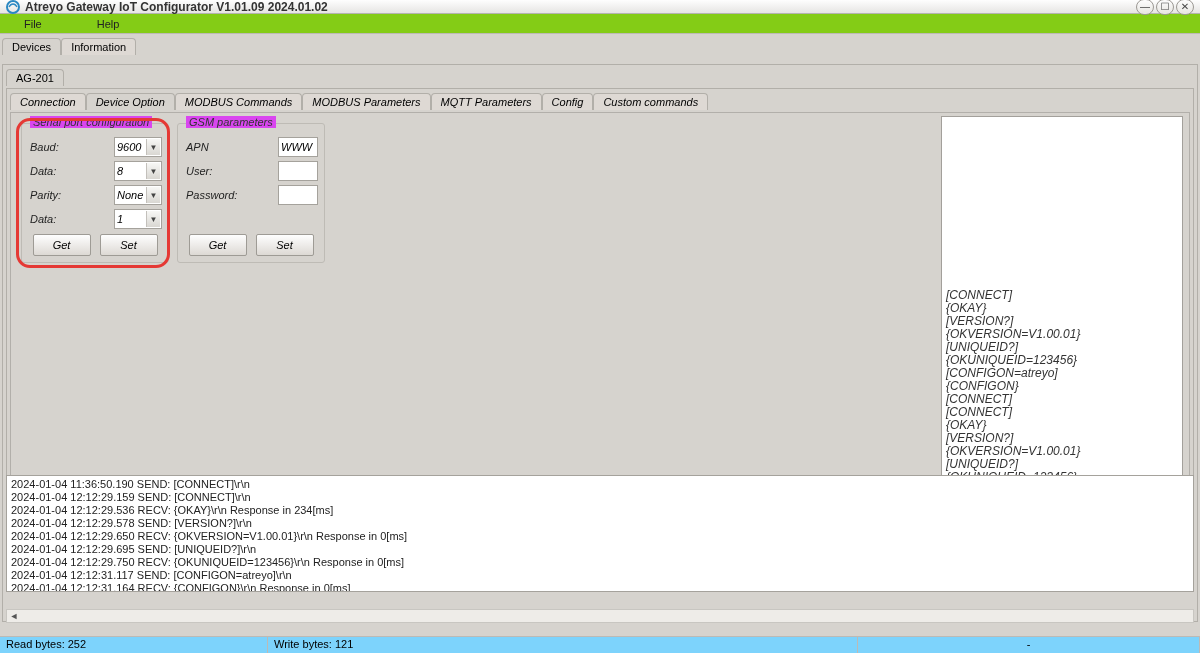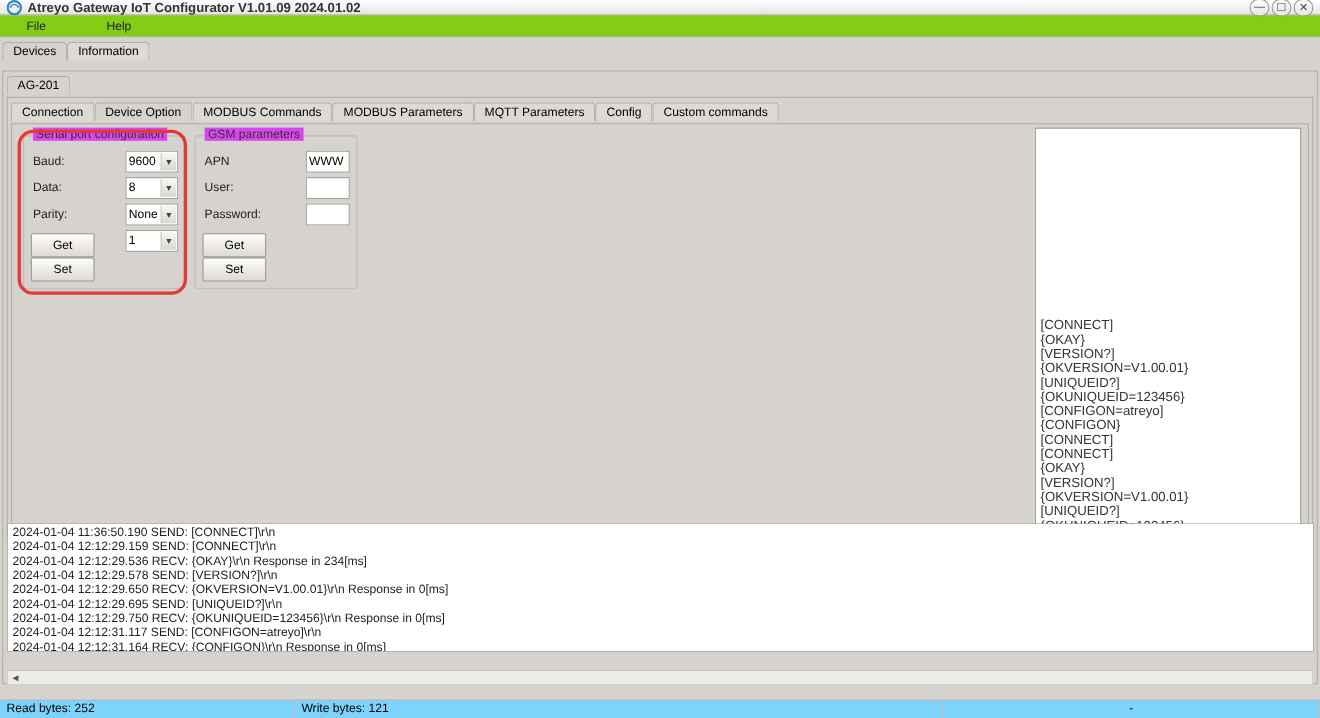--- a/index.html
+++ b/index.html
@@ -20,21 +20,21 @@
   .tabstrip { height:20px; display:flex; align-items:flex-end; background:#d6d3ce; padding-left:2px; position:relative;}
   .tabstrip .tab, .tabstrip2 .tab, .tabstrip3 .tab { font-size:11px; padding:2px 9px 2px 9px; border:1px solid #b2afa9; border-bottom:none; background:#ded9d4; margin-right:0; border-top-left-radius:4px; border-top-right-radius:4px; position:relative; top:1px; cursor:default;}
   .tabstrip .tab.active, .tabstrip2 .tab.active, .tabstrip3 .tab.active { background:#d6d3ce; z-index:2; top:1px;}
   .tabstrip .tab.active::after, .tabstrip2 .tab.active::after, .tabstrip3 .tab.active::after{ content:""; position:absolute; left:0; right:0; bottom:-1px; height:1px; background:#d6d3ce;}
   
   .panel { border:1px solid #b2afa9; background:#d6d3ce; }
   .outer-panel { position:absolute; left:2px; top:64px; right:2px; height:558px;}
   
   
   .tabstrip2 { height:20px; display:flex; align-items:flex-end; padding-left:3px; position:relative;}
-  .inner-panel { position:absolute; left:3px; right:3px; top:23px; height:400px; border:1px solid #b2afa9;}
+  .inner-panel { position:absolute; left:3px; right:3px; top:23px; height:400px; border:1px solid #b2afa9;font-style:italic;}
   
   
   .tabstrip3 { height:20px; display:flex; align-items:flex-end; padding-left:3px; position:relative;}
   .device-panel { position:absolute; left:3px; right:3px; top:23px; bottom:3px; border:1px solid #b2afaa; }
   
   
   .cfg-area { position:absolute; left:0; top:0; width:934px; bottom:0;}
   .right-text { position:absolute; right:3px; top:3px; width:242px; bottom:3px; background:#fff; border:1px solid #a3a09b; font-family:Tahoma; font-size:12px; color:#333; padding:2px 4px; overflow:auto; white-space:pre; line-height:13px;}
   .right-text-wrap { position:absolute; left:942px; right:3px; top:0; bottom:0;}
   .right-text .spacer{ height:170px;}
@@ -48,21 +48,21 @@
   .gb2 { left:166px; top:10px; width:148px; height:140px;}
   
   .row { display:flex; align-items:center; height:22px; margin:2px 6px 0 8px;gap:36px;}
   .row label { font-size:11px; width:48px; color:#222;}
   .row .combo, .row .txt { flex:1; height:20px; border:1px solid #a5a29c; background:#fff; font-size:11px; display:flex; align-items:center; padding:0 2px; position:relative;}
   .row .combo .caret { position:absolute; right:1px; top:1px; bottom:1px; width:14px; background:linear-gradient(#f7f7f5,#d9d7d2); border-left:1px solid #c3c0bb; display:flex; align-items:center; justify-content:center; font-size:8px; color:#444;}
   .gb2 .row label{ width:56px;}
   .gb1 .rows{ padding-top:10px;}
   .gb2 .rows{ padding-top:10px;}
 
-  .btnrow { position:absolute; bottom:6px; left:0; right:0; display:flex; justify-content:space-around; padding:0 6px;flex-direction:column;}
+  .btnrow { position:absolute; bottom:6px; left:0; right:0; display:flex; justify-content:space-around; padding:0 6px;}
   .btn { width:58px; height:22px; border:1px solid #9e9b95; background:linear-gradient(#fefefe,#ddd9d4); font-size:11px; display:flex; align-items:center; justify-content:center; border-radius:2px; cursor:default;}
   
   
   .log { position:absolute; left:3px; right:3px; top:410px; height:117px; background:#fff; border:1px solid #a5a29c; font-family:"Courier New",monospace; font-size:11px; color:#222; overflow:auto; padding:2px 4px; white-space:pre; line-height:12px;}
   .log-hscroll { position:absolute; left:3px; right:3px; top:544px; height:14px; background:#eeece8; border:1px solid #c8c6c1; display:flex; align-items:center;}
   .log-hscroll .arrow{ width:14px; height:12px; display:flex; align-items:center; justify-content:center; font-size:9px; color:#555;}
   
   
   .status { position:absolute; left:0; right:0; bottom:0; height:17px; background:#7dd3fc; border-top:1px solid #bdbab5; display:flex; font-size:11px;}
   .status .cell { border-right:1px solid #bdbab5; padding:1px 6px; }

